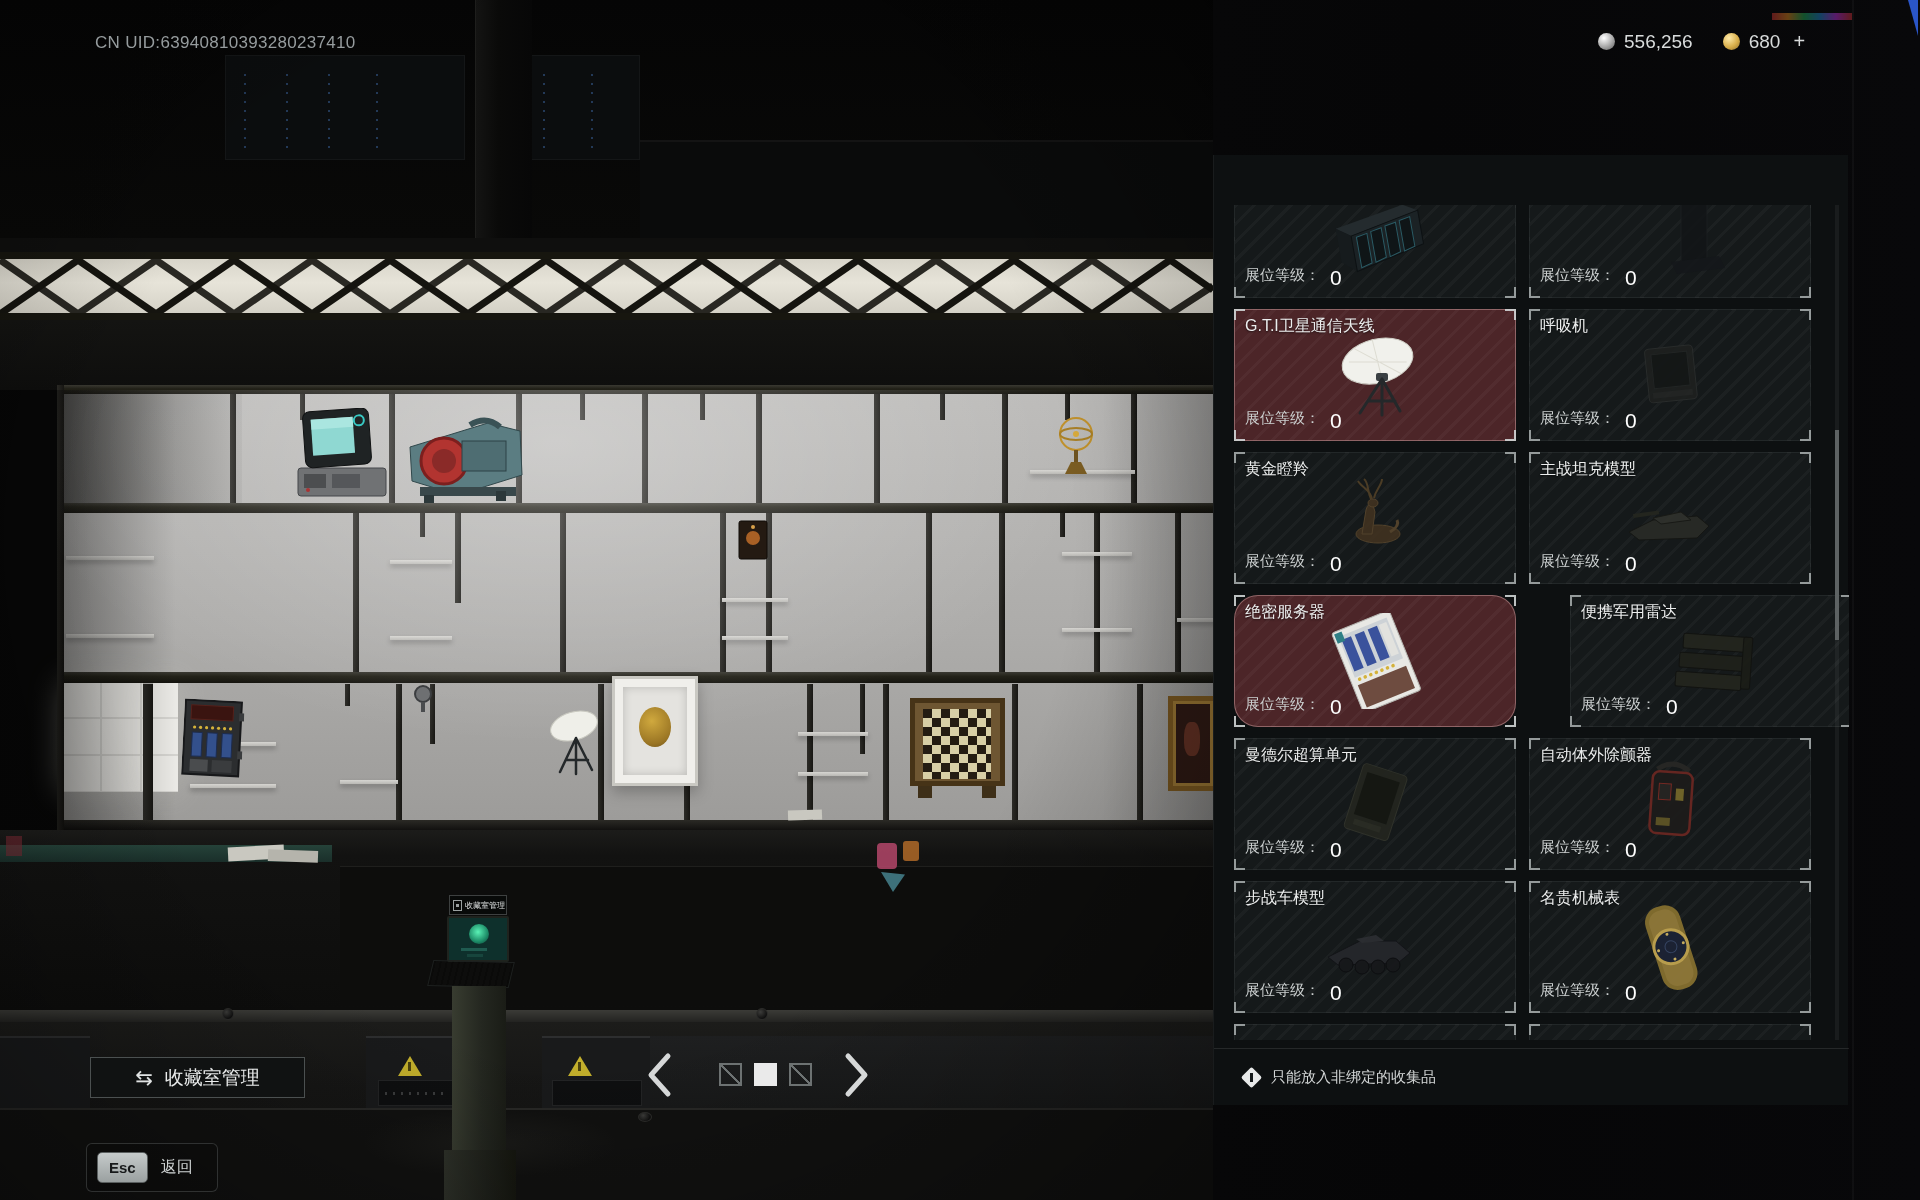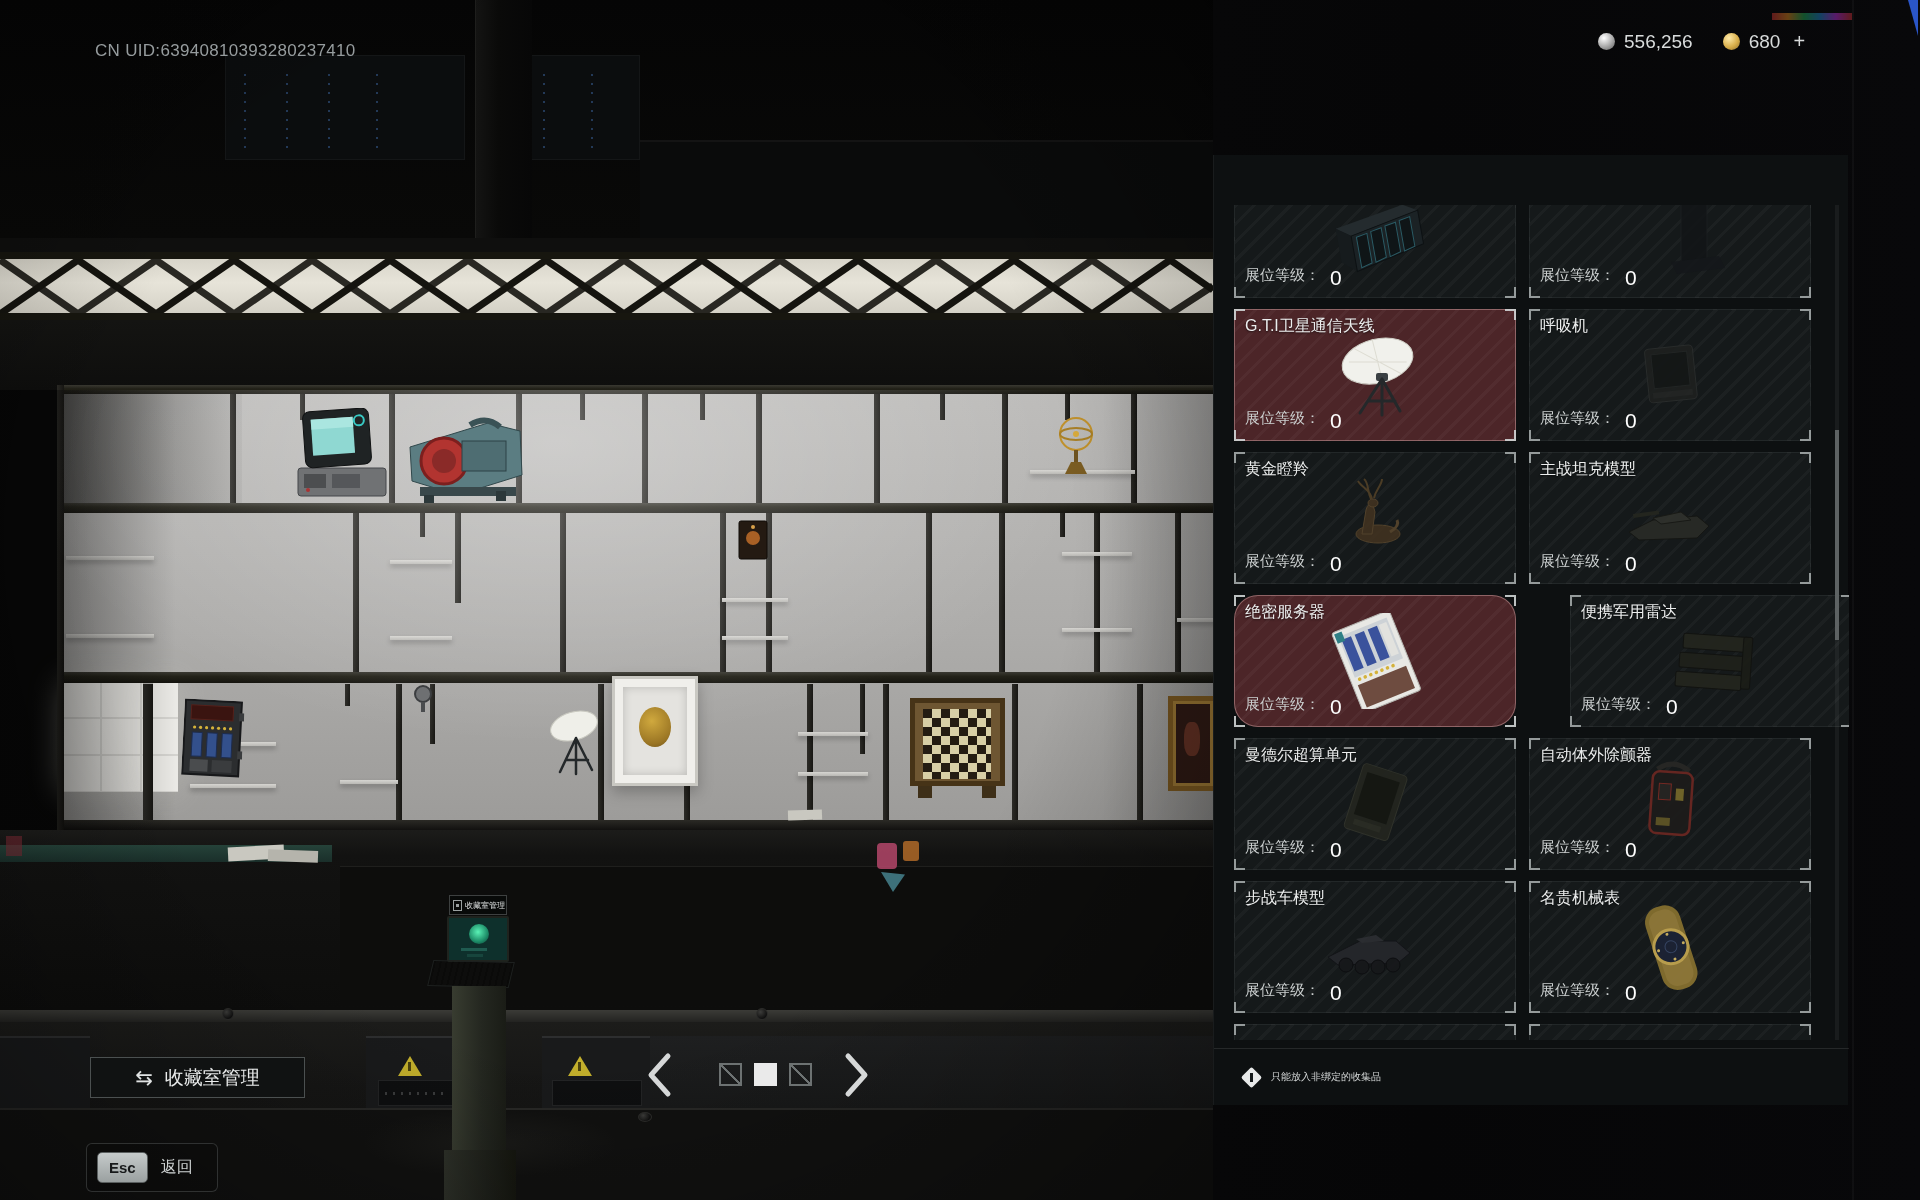--- a/index.html
+++ b/index.html
@@ -104,21 +104,21 @@
   .card-level { position:absolute; left:10px; bottom:7px; display:flex; align-items:flex-start; font-size:15px; color:#ccd0d0; }
   .lvl-value { font-size:21px; color:#fff; margin-left:10px; }
 
   .scrollbar { position:absolute; right:9px; top:50px; width:4px; height:835px; background:rgba(255,255,255,0.05); }
   .scroll-thumb { position:absolute; top:225px; width:4px; height:210px; background:#5d6263; }
 
   .panel-footer { position:absolute; left:0; top:893px; width:635px; height:57px; border-top:1px solid rgba(255,255,255,0.10);
                   display:flex; align-items:center; padding-left:30px; gap:12px; }
   .warn-diamond { width:15px; height:15px; background:#e7e9e9; transform:rotate(45deg); border-radius:2px; position:relative; flex:0 0 auto; }
   .warn-diamond i { position:absolute; left:6px; top:3px; width:3px; height:9px; background:#14181a; transform:rotate(-45deg); }
-  .footer-note { font-size:10px; color:#d2d5d5; }
+  .footer-note { font-size:15px; color:#d2d5d5; }
 
   
   .switch-btn { left:90px; top:1057px; width:215px; height:41px; background:rgba(16,18,18,0.88); border:1px solid #4b5050;
                 display:flex; align-items:center; justify-content:center; gap:12px; color:#e9ebeb; font-size:19px; z-index:45; cursor:pointer; }
   .swap-ico { font-size:21px; color:#e0e3e3; line-height:1; }
   .chev { z-index:45; cursor:pointer; }
   .pg { top:1063px; width:23px; height:23px; z-index:45; cursor:pointer; }
   .pg.outline { border:2px solid #6d7272; background-image:linear-gradient(45deg, transparent 46%, #6d7272 46% 54%, transparent 54%); }
   .pg.filled { background:#eaeaea; }
   .esc-wrap { left:86px; top:1143px; width:132px; height:49px; border:1px solid rgba(140,146,146,0.28); border-radius:6px;
@@ -381,21 +381,21 @@
   </div>
   <div class="abs laptop-deck"></div>
   <div class="abs kiosk-stand"></div>
   <div class="abs kiosk-base"></div>
 
   <div class="abs vignette"></div>
 
   <div class="abs right-bg"></div>
   <div class="abs right-edge"></div>
 
-  <div class="abs uid" style="z-index:45;margin-top:8px;">CN UID:63940810393280237410</div>
+  <div class="abs uid" style="z-index:45;">CN UID:63940810393280237410</div>
   <div class="abs currencies" style="z-index:45;">
     <div class="cur">
       <span class="coin silver"></span>
       <span>556,256</span>
     </div>
     <div class="cur">
       <span class="coin gold"></span>
       <span>680</span>
       <span class="plus">+</span>
     </div>

